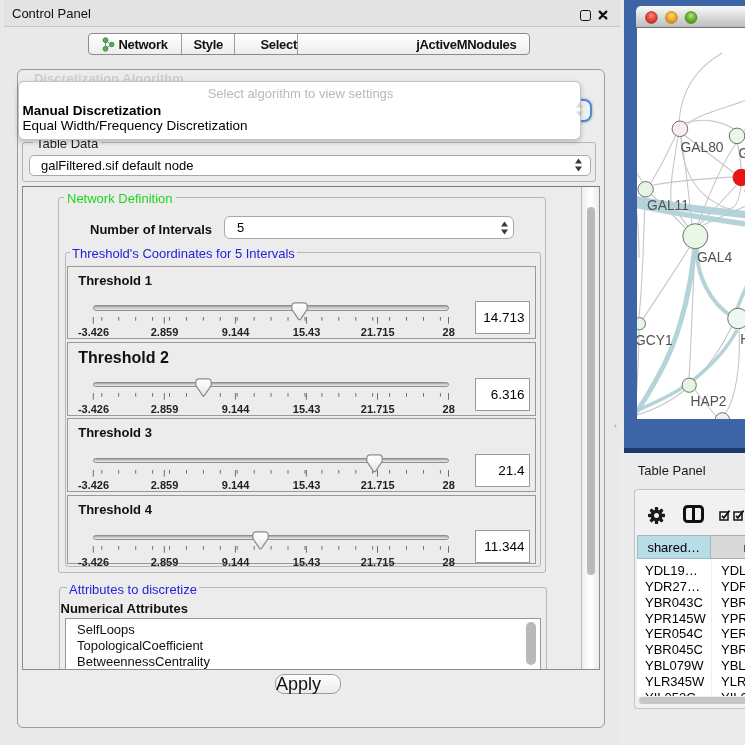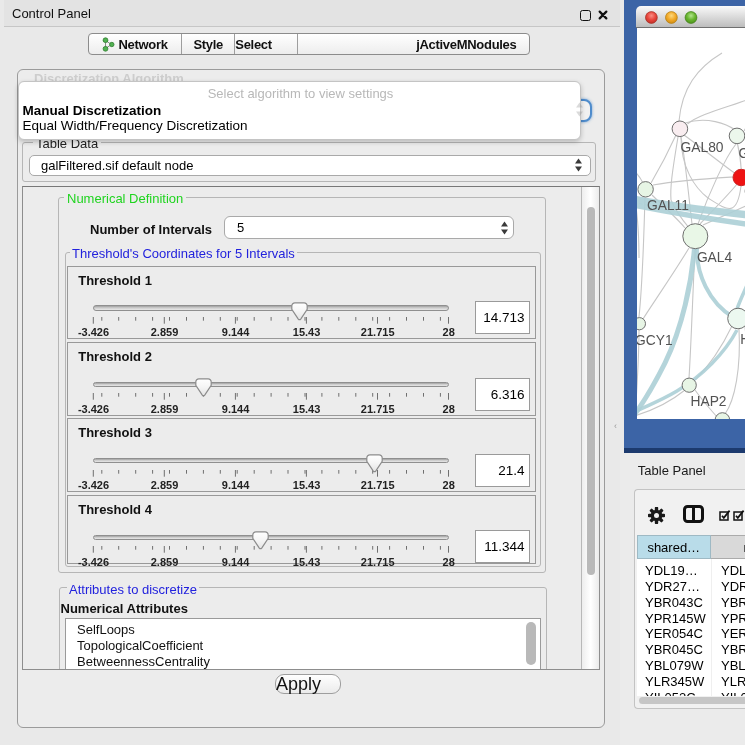--- a/index.html
+++ b/index.html
@@ -15,35 +15,35 @@
       </svg>
 </div>
 <div class="abs" style="left:84px;top:33px;width:442px;height:22px;border:1px solid #8c8c8c;border-radius:4px;overflow:hidden;background:linear-gradient(180deg,#ffffff,#ededed)">
 <div class="abs" style="left:0px;top:0;width:93.19999999999999px;height:22px;border-right:1px solid #9e9e9e;background:transparent;color:#111;font-size:13px;font-weight:bold;letter-spacing:-0.3px;text-align:center;line-height:21px"><svg style="width:13px;height:15px;vertical-align:-3px;margin-right:3px" viewBox="0 0 13 15">
           <path d="M3.5,3.5 L3.5,11.5 M3.5,3.5 L9.5,7.5 M3.5,11.5 L9.5,7.5" stroke="#8a8a8a" stroke-width="1"></path>
           <circle cx="3.5" cy="3.2" r="2.4" fill="#52b152" stroke="#2e7d2e" stroke-width="0.8"></circle>
           <circle cx="3.5" cy="11.8" r="2.4" fill="#52b152" stroke="#2e7d2e" stroke-width="0.8"></circle>
           <circle cx="9.8" cy="7.5" r="2.2" fill="#52b152" stroke="#2e7d2e" stroke-width="0.8"></circle>
         </svg>Network</div>
 <div class="abs" style="left:93.19999999999999px;top:0;width:53.10000000000002px;height:22px;border-right:1px solid #9e9e9e;background:transparent;color:#111;font-size:13px;font-weight:bold;letter-spacing:-0.3px;text-align:center;line-height:21px">Style</div>
-<div class="abs" style="left:146.3px;top:0;width:62.69999999999999px;height:22px;border-right:1px solid #9e9e9e;background:transparent;color:#111;font-size:13px;font-weight:bold;letter-spacing:-0.3px;text-align:left;line-height:21px">Select</div>
+<div class="abs" style="left:146.3px;top:0;width:62.69999999999999px;height:22px;border-right:1px solid #9e9e9e;background:transparent;color:#111;font-size:13px;font-weight:bold;letter-spacing:-0.3px;text-align:right;line-height:21px">Select</div>
 <div class="abs" style="left:312.7px;top:0;width:129.3px;height:22px;background:transparent;color:#111;font-size:13px;font-weight:bold;letter-spacing:-0.3px;text-align:center;line-height:21px">jActiveMNodules</div>
 </div>
 <div class="abs" style="left:12.5px;top:69px;width:588.5px;height:659px;border:1px solid #9b9b9b;border-radius:6px;background:#ececec"></div>
 <div class="abs" style="left:26px;top:98.5px;width:562px;height:23px;border-radius:8px;background:#f1f1f1;border:2.5px solid #4f8ccc;box-shadow:0 0 3px rgba(79,140,204,0.8)"></div>
 <div class="abs" style="left:18px;top:142px;width:574px;height:39.5px;border:1px solid #b6b6b6;border-radius:3px"></div>
 <div class="abs" style="left:29px;top:136px;background:#ececec;padding:0 3px;font-size:13px;color:#222">Table Data</div>
 <div class="abs" style="left:25px;top:154.5px;width:562px;height:21px;background:#fff;border:1px solid #a9a9a9;border-radius:5px;font-size:13px;color:#000;line-height:19px;padding-left:11px">galFiltered.sif default node</div>
 <svg class="abs" style="left:570px;top:158px;width:9px;height:14px" viewBox="0 0 9 14">
       <path d="M4.5,0.5 L8,5.5 H1 z" fill="#3a3a3a"></path>
       <path d="M4.5,13.5 L1,8.5 H8 z" fill="#3a3a3a"></path>
     </svg>
 <div class="abs" style="left:17.5px;top:185.5px;width:578.5px;height:484.5px;border:1px solid #8d8d8d;border-top-color:#787878;background:#ececec;overflow:hidden">
 <div class="abs" style="left:35.2px;top:10.5px;width:488.8px;height:375.7px;border:1px solid #b6b6b6;border-radius:3px"></div>
-<div class="abs" style="left:41.5px;top:4.0px;background:#ececec;padding:0 3px;font-size:13px;color:#1fd41f">Numerical Definition</div>
+<div class="abs" style="left:41.5px;top:4.0px;background:#ececec;padding:0 3px;font-size:13px;color:#1fd41f">Network Definition</div>
 <div class="abs" style="left:67.5px;top:35.0px;font-size:13px;font-weight:bold;color:#111">Number of Intervals</div>
 <div class="abs" style="left:201.5px;top:29.5px;width:290px;height:23px;background:#fff;border:1px solid #a9a9a9;border-radius:6px;font-size:13px;line-height:21px;padding-left:12px">5</div>
 <svg class="abs" style="left:477.5px;top:34.0px;width:9px;height:14px" viewBox="0 0 9 14">
         <path d="M4.5,0.5 L8,5.5 H1 z" fill="#3a3a3a"></path>
         <path d="M4.5,13.5 L1,8.5 H8 z" fill="#3a3a3a"></path>
       </svg>
 <div class="abs" style="left:42.3px;top:65.0px;width:476.7px;height:315.3px;border:1px solid #b6b6b6;border-radius:3px"></div>
 <div class="abs" style="left:47.5px;top:59.0px;background:#ececec;padding:0 2px;font-size:13px;color:#2222dd">Threshold's Coordinates for 5 Intervals</div>
 <div style="position:absolute;left:44.7px;top:79.0px;width:468.8px;height:73.7px;border:1px solid #999;background:#ececec;box-sizing:border-box">
 <div style="position:absolute;left:10px;top:6px;font-size:13px;font-weight:bold;color:#111">Threshold 1</div>
@@ -89,21 +89,21 @@
               <stop offset="0" stop-color="#ffffff"></stop>
               <stop offset="0.45" stop-color="#f6f6f6"></stop>
               <stop offset="1" stop-color="#e4e4e4"></stop>
             </linearGradient>
           </defs>
 <path d="M0.8,7.4 L0.8,3.9 A3.1,3.1 0 0 1 3.9,0.8 L13.1,0.8 A3.1,3.1 0 0 1 16.2,3.9 L16.2,7.4 L9.7,17.1 A1.5,1.5 0 0 1 7.3,17.1 Z" fill="url(#thg1)" stroke="#8b8b8b" stroke-width="1.2"></path>
         </svg>
 <div style="position:absolute;left:407.3px;top:34.5px;width:55px;height:33px;background:#fff;border:1px solid #9a9a9a;box-sizing:border-box;font-size:13.5px;color:#000;text-align:right;line-height:31px;padding-right:5px">14.713</div>
 </div>
 <div style="position:absolute;left:44.7px;top:155.5px;width:468.8px;height:73.7px;border:1px solid #999;background:#ececec;box-sizing:border-box">
-<div style="position:absolute;left:10px;top:6px;font-size:13px;font-weight:bold;color:#111">Threshold 2</div>
+<div style="position:absolute;left:10px;top:6px;font-size:16px;font-weight:bold;color:#111">Threshold 2</div>
 <div style="position:absolute;left:25.3px;top:38.8px;width:355.5px;height:5.3px;border:1px solid #8f8f8f;border-radius:3px;background:linear-gradient(180deg,#9f9f9f,#cccccc 45%,#e8e8e8);box-sizing:border-box"></div>
 <svg style="position:absolute;left:0;top:50.4px;width:469px;height:8px" viewBox="0 0 469 8">
           <line x1="33.8" y1="0" x2="33.8" y2="3.7" stroke="#6f6f6f" stroke-width="1"></line>
           <line x1="50.7" y1="0" x2="50.7" y2="3.7" stroke="#6f6f6f" stroke-width="1"></line>
           <line x1="67.7" y1="0" x2="67.7" y2="3.7" stroke="#6f6f6f" stroke-width="1"></line>
           <line x1="84.6" y1="0" x2="84.6" y2="3.7" stroke="#6f6f6f" stroke-width="1"></line>
           <line x1="101.5" y1="0" x2="101.5" y2="3.7" stroke="#6f6f6f" stroke-width="1"></line>
           <line x1="118.5" y1="0" x2="118.5" y2="3.7" stroke="#6f6f6f" stroke-width="1"></line>
           <line x1="135.4" y1="0" x2="135.4" y2="3.7" stroke="#6f6f6f" stroke-width="1"></line>
           <line x1="152.3" y1="0" x2="152.3" y2="3.7" stroke="#6f6f6f" stroke-width="1"></line>

